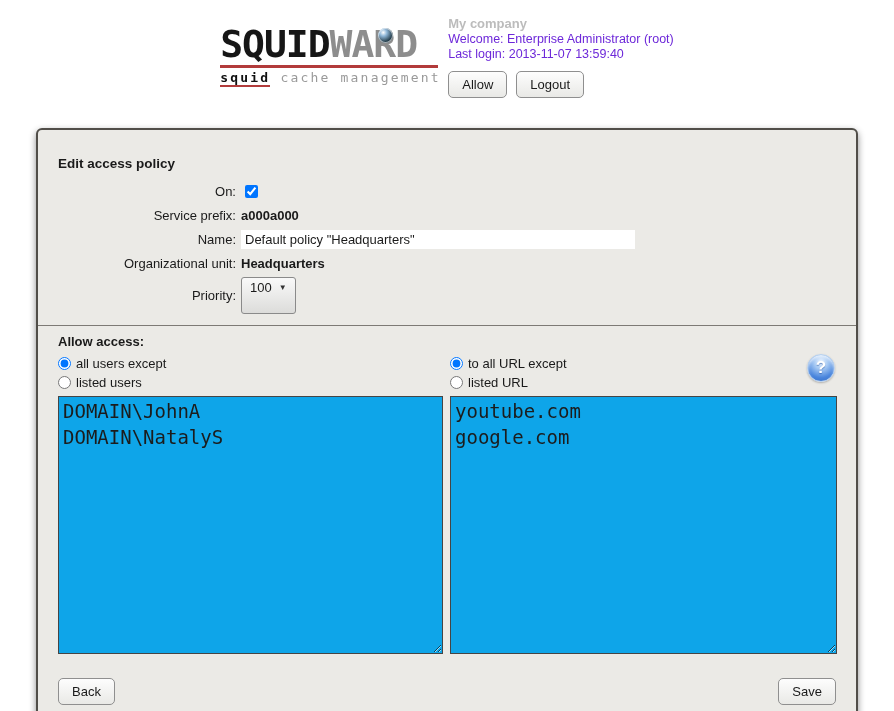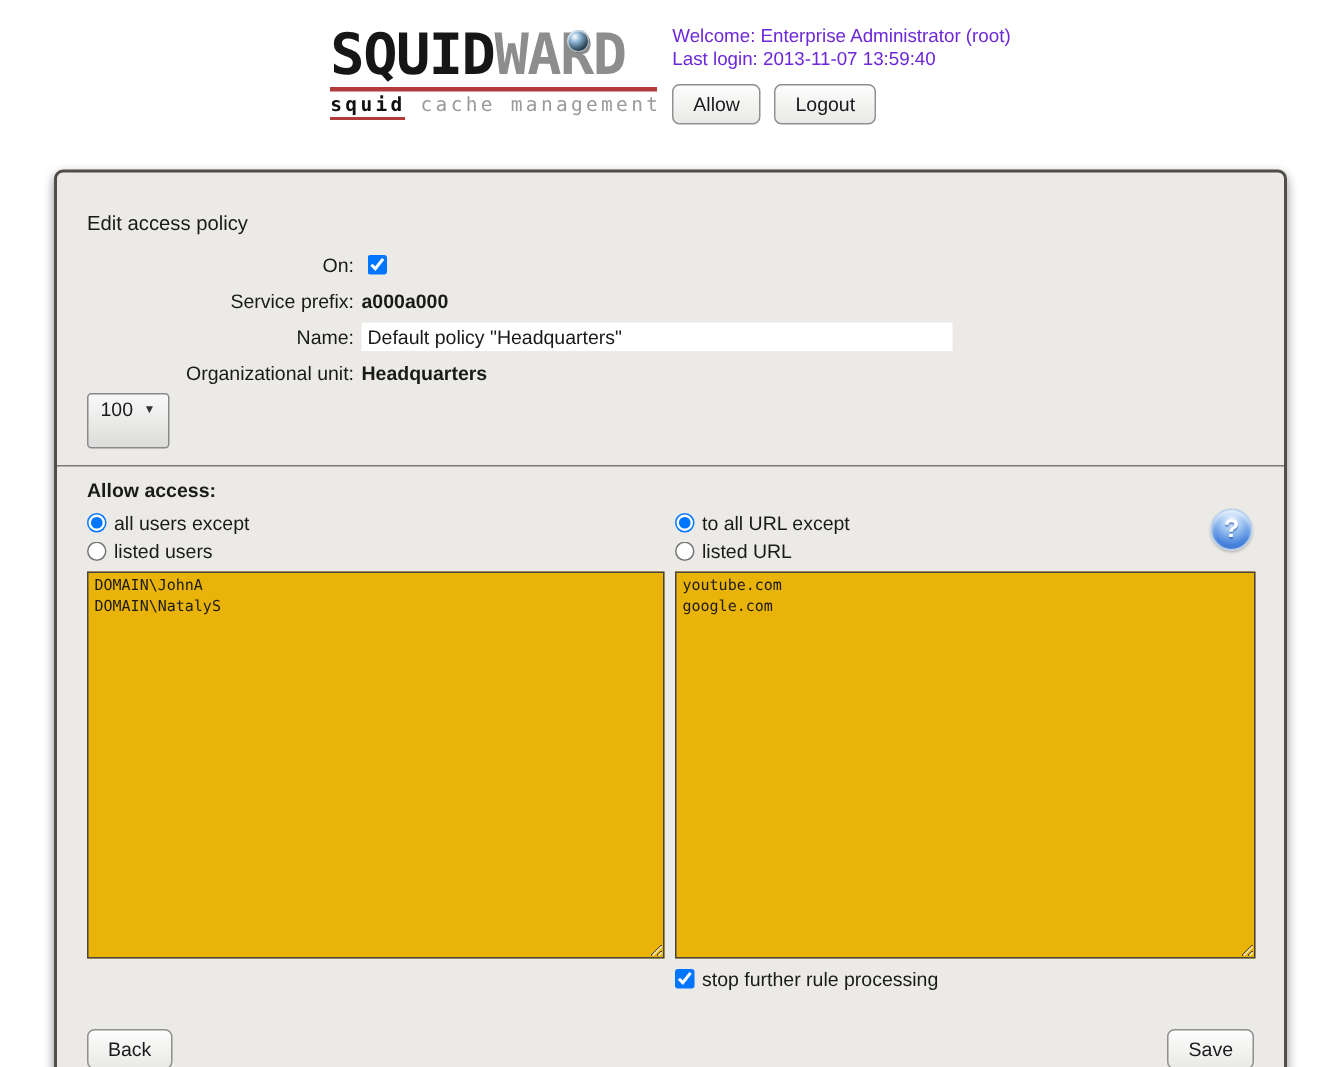--- a/index.html
+++ b/index.html
@@ -89,21 +89,21 @@
     border-radius: 6px;
     box-shadow: 0 3px 7px rgba(0,0,0,0.45);
     padding: 18px 20px 20px;
   }
   .panel-head {
     display: flex;
     justify-content: space-between;
     align-items: flex-start;
     margin-bottom: 10px;
   }
-  .panel-title { font-weight: normal; font-size: 13.5px; padding-top: 8px; }
+  .panel-title { font-weight: bold; font-size: 13.5px; padding-top: 8px; }
 
   .form-row { display: flex; align-items: center; margin: 3px 0; min-height: 21px; }
   .form-label { width: 178px; flex: none; text-align: right; margin-right: 5px; }
   .bold-value { font-weight: bold; }
   .name-input {
     width: 394px;
     height: 19px;
     border: none;
     outline: none;
     background: #ffffff;
@@ -156,23 +156,23 @@
     cursor: pointer;
     text-shadow: 0 1px 1px rgba(30,80,160,0.6);
   }
 
   .list-box {
     display: block;
     width: 100%;
     height: 258px;
     margin-top: 4px;
     border: 1px solid #454545;
-    background: #eab308;
+    background: #0ea5e9;
     font-family: "DejaVu Sans Mono", monospace;
-    font-size: 10px;
+    font-size: 19px;
     line-height: 1.35;
     padding: 2px 4px;
     color: #1c1c1c;
     resize: both;
   }
 
   .stop-row { margin-top: 6px; }
 
   .footer-buttons {
     display: flex;
@@ -188,20 +188,21 @@
     <div class="logo-title">
       <span>SQUID</span><span class="part2">WARD</span>
       <span class="logo-eye"></span>
     </div>
     <div class="logo-underline"></div>
     <div class="logo-subtitle">
       <span class="part1">squid</span><span> cache management</span>
     </div>
   </div>
   <div class="account">
+    <div class="company-name">My company</div>
     <div class="account-line">Welcome: Enterprise Administrator (root)</div>
     <div class="account-line">Last login: 2013-11-07 13:59:40</div>
     <div class="nav-buttons">
       <button class="btn">Allow</button>
       <button class="btn">Logout</button>
     </div>
   </div>
 </div>
 
 <div class="panel">
@@ -223,20 +224,21 @@
     <span class="form-label">Name:</span>
     <input type="text" class="name-input" value="Default policy &quot;Headquarters&quot;" style="">
   </div>
 
   <div class="form-row">
     <span class="form-label">Organizational unit:</span>
     <span class="bold-value">Headquarters</span>
   </div>
 
   <div class="form-row">
+    <span class="form-label">Priority:</span>
     <span class="priority-select">
       <span>100</span>
       <span class="caret">▼</span>
     </span>
   </div>
 
   <hr class="section-divider">
 
   <div class="allow-heading">Allow access:</div>
 
@@ -265,24 +267,20 @@
           </label>
           <label class="choice-row">
             <input type="radio" name="urls-mode" style="">
             <span>listed URL</span>
           </label>
         </div>
         <span class="help-icon">?</span>
       </div>
       <textarea class="list-box" spellcheck="false" style="">youtube.com
 google.com</textarea>
-      <label class="choice-row stop-row">
-        <input type="checkbox" checked="true" style="">
-        <span>stop further rule processing</span>
-      </label>
     </div>
   </div>
 
   <div class="footer-buttons">
     <button class="btn">Back</button>
     <button class="btn">Save</button>
   </div>
 </div>
 
 </body></html>

